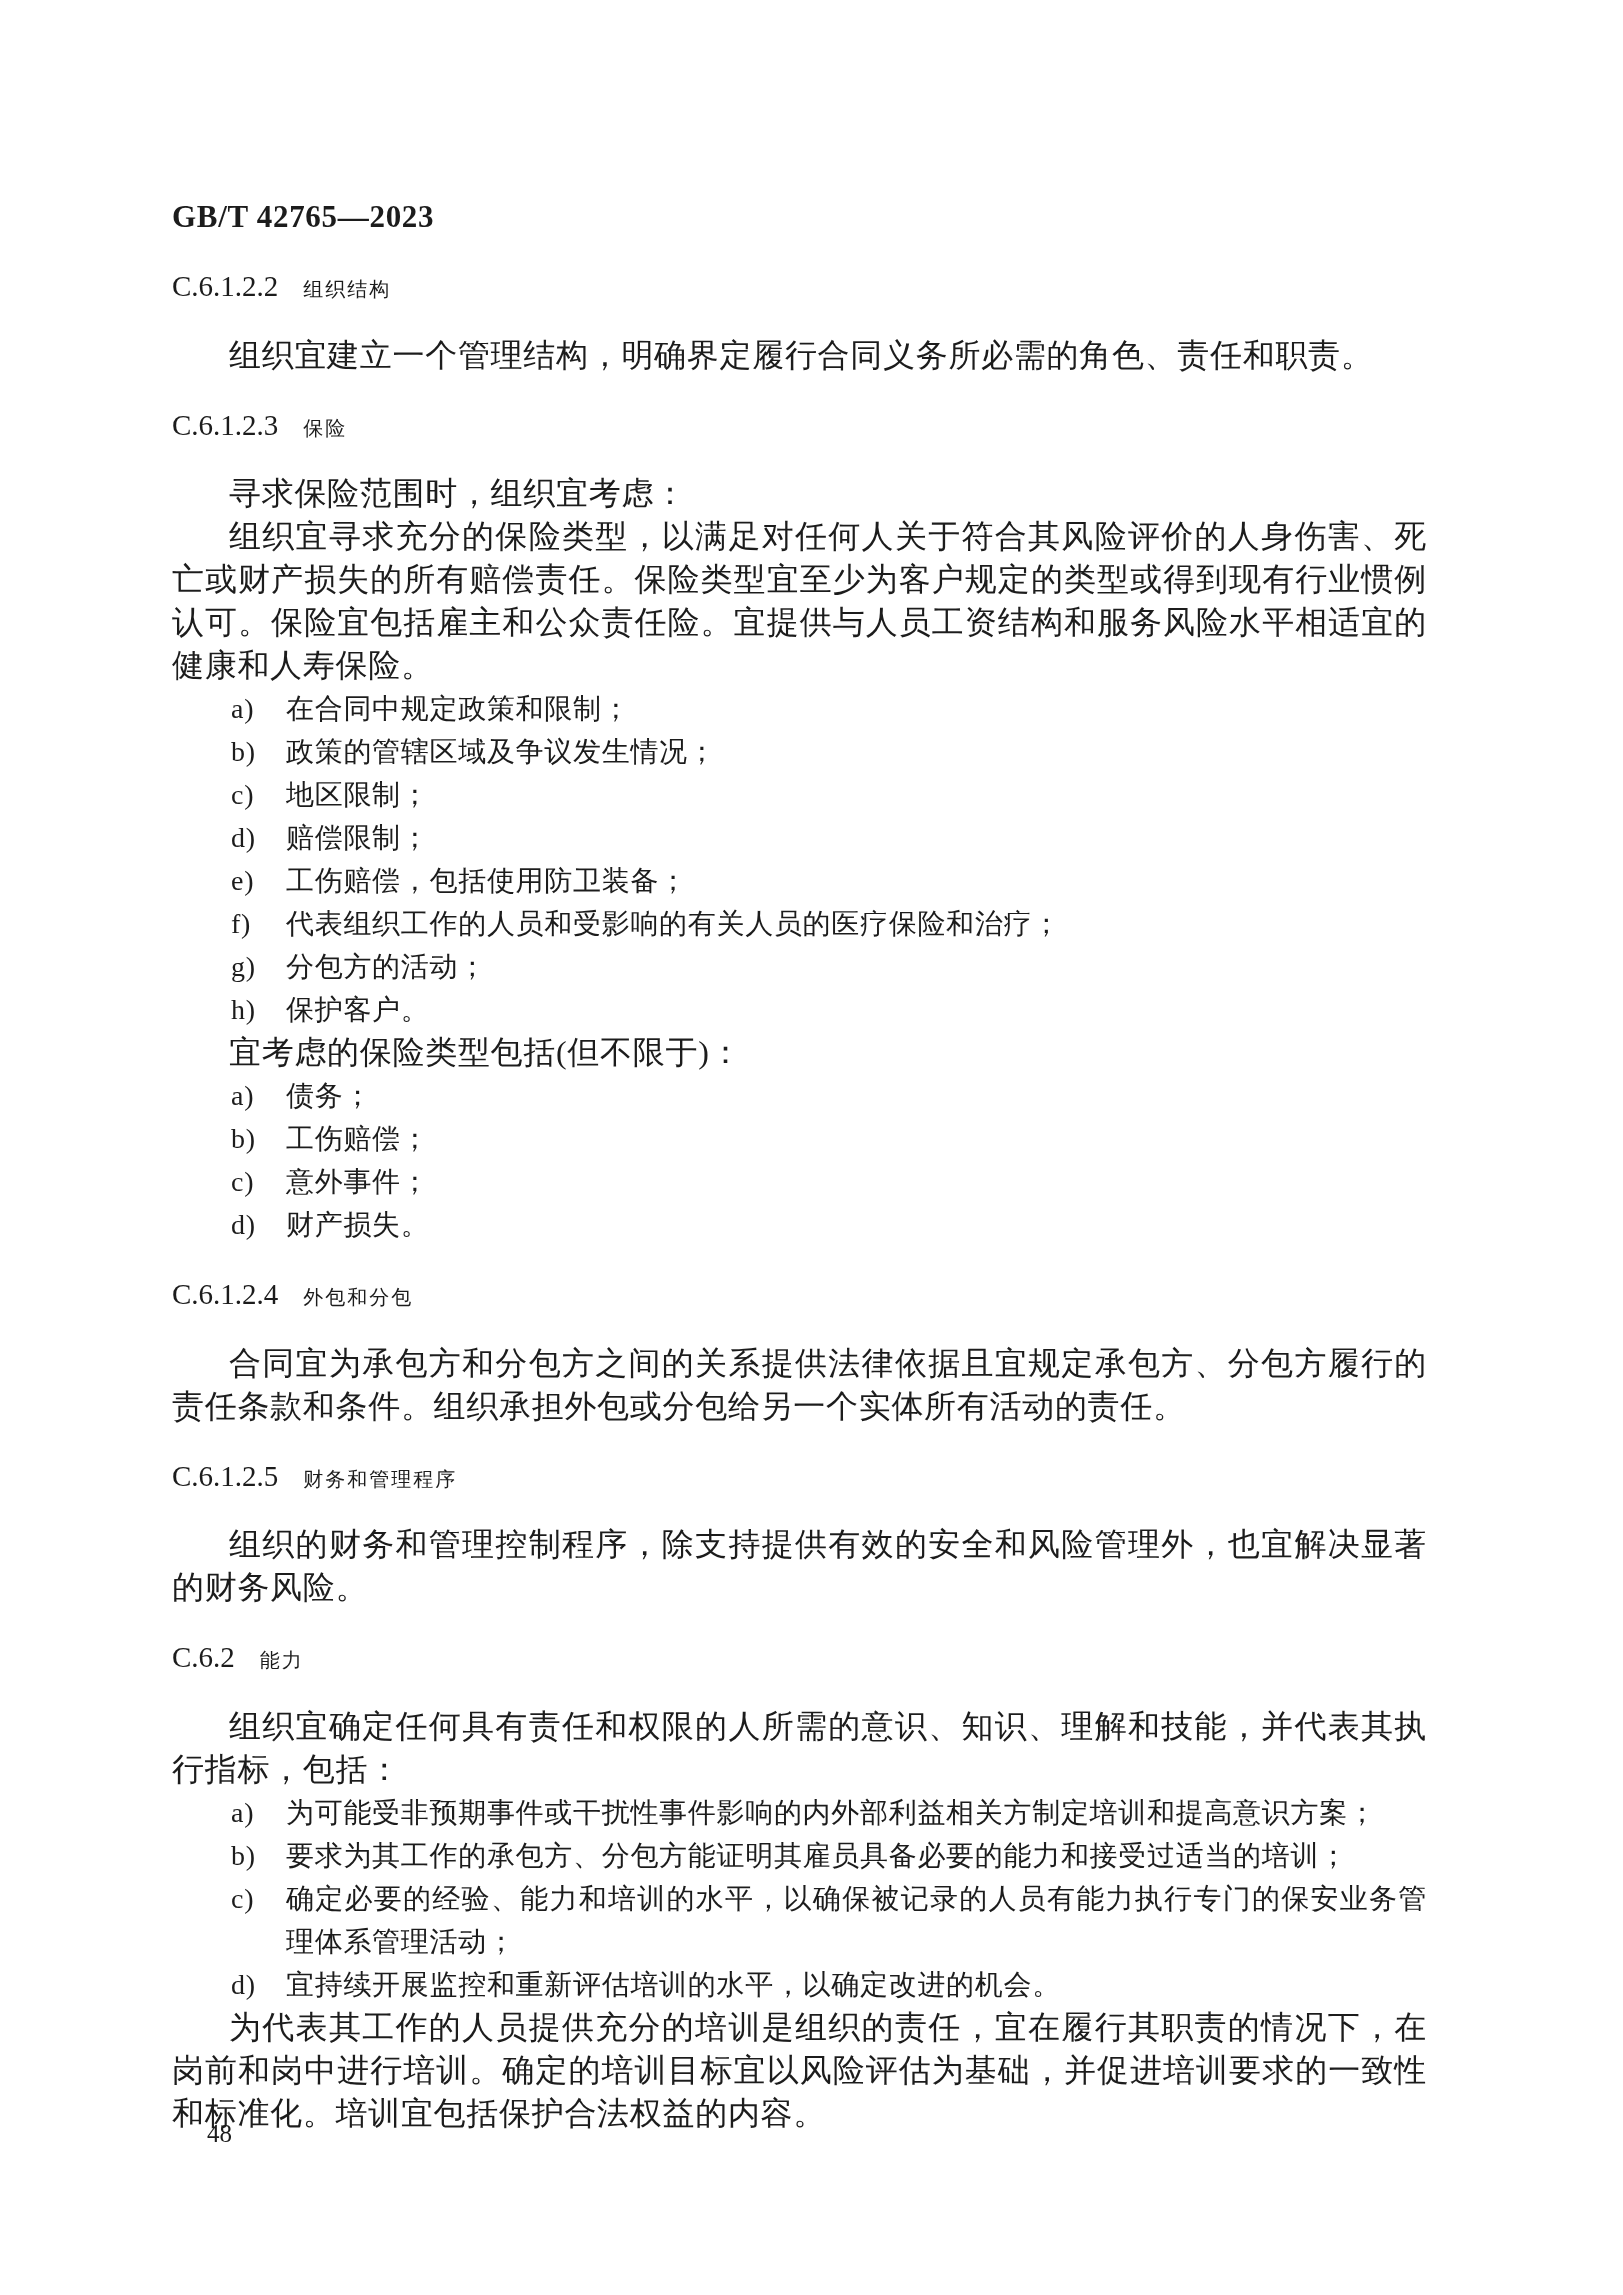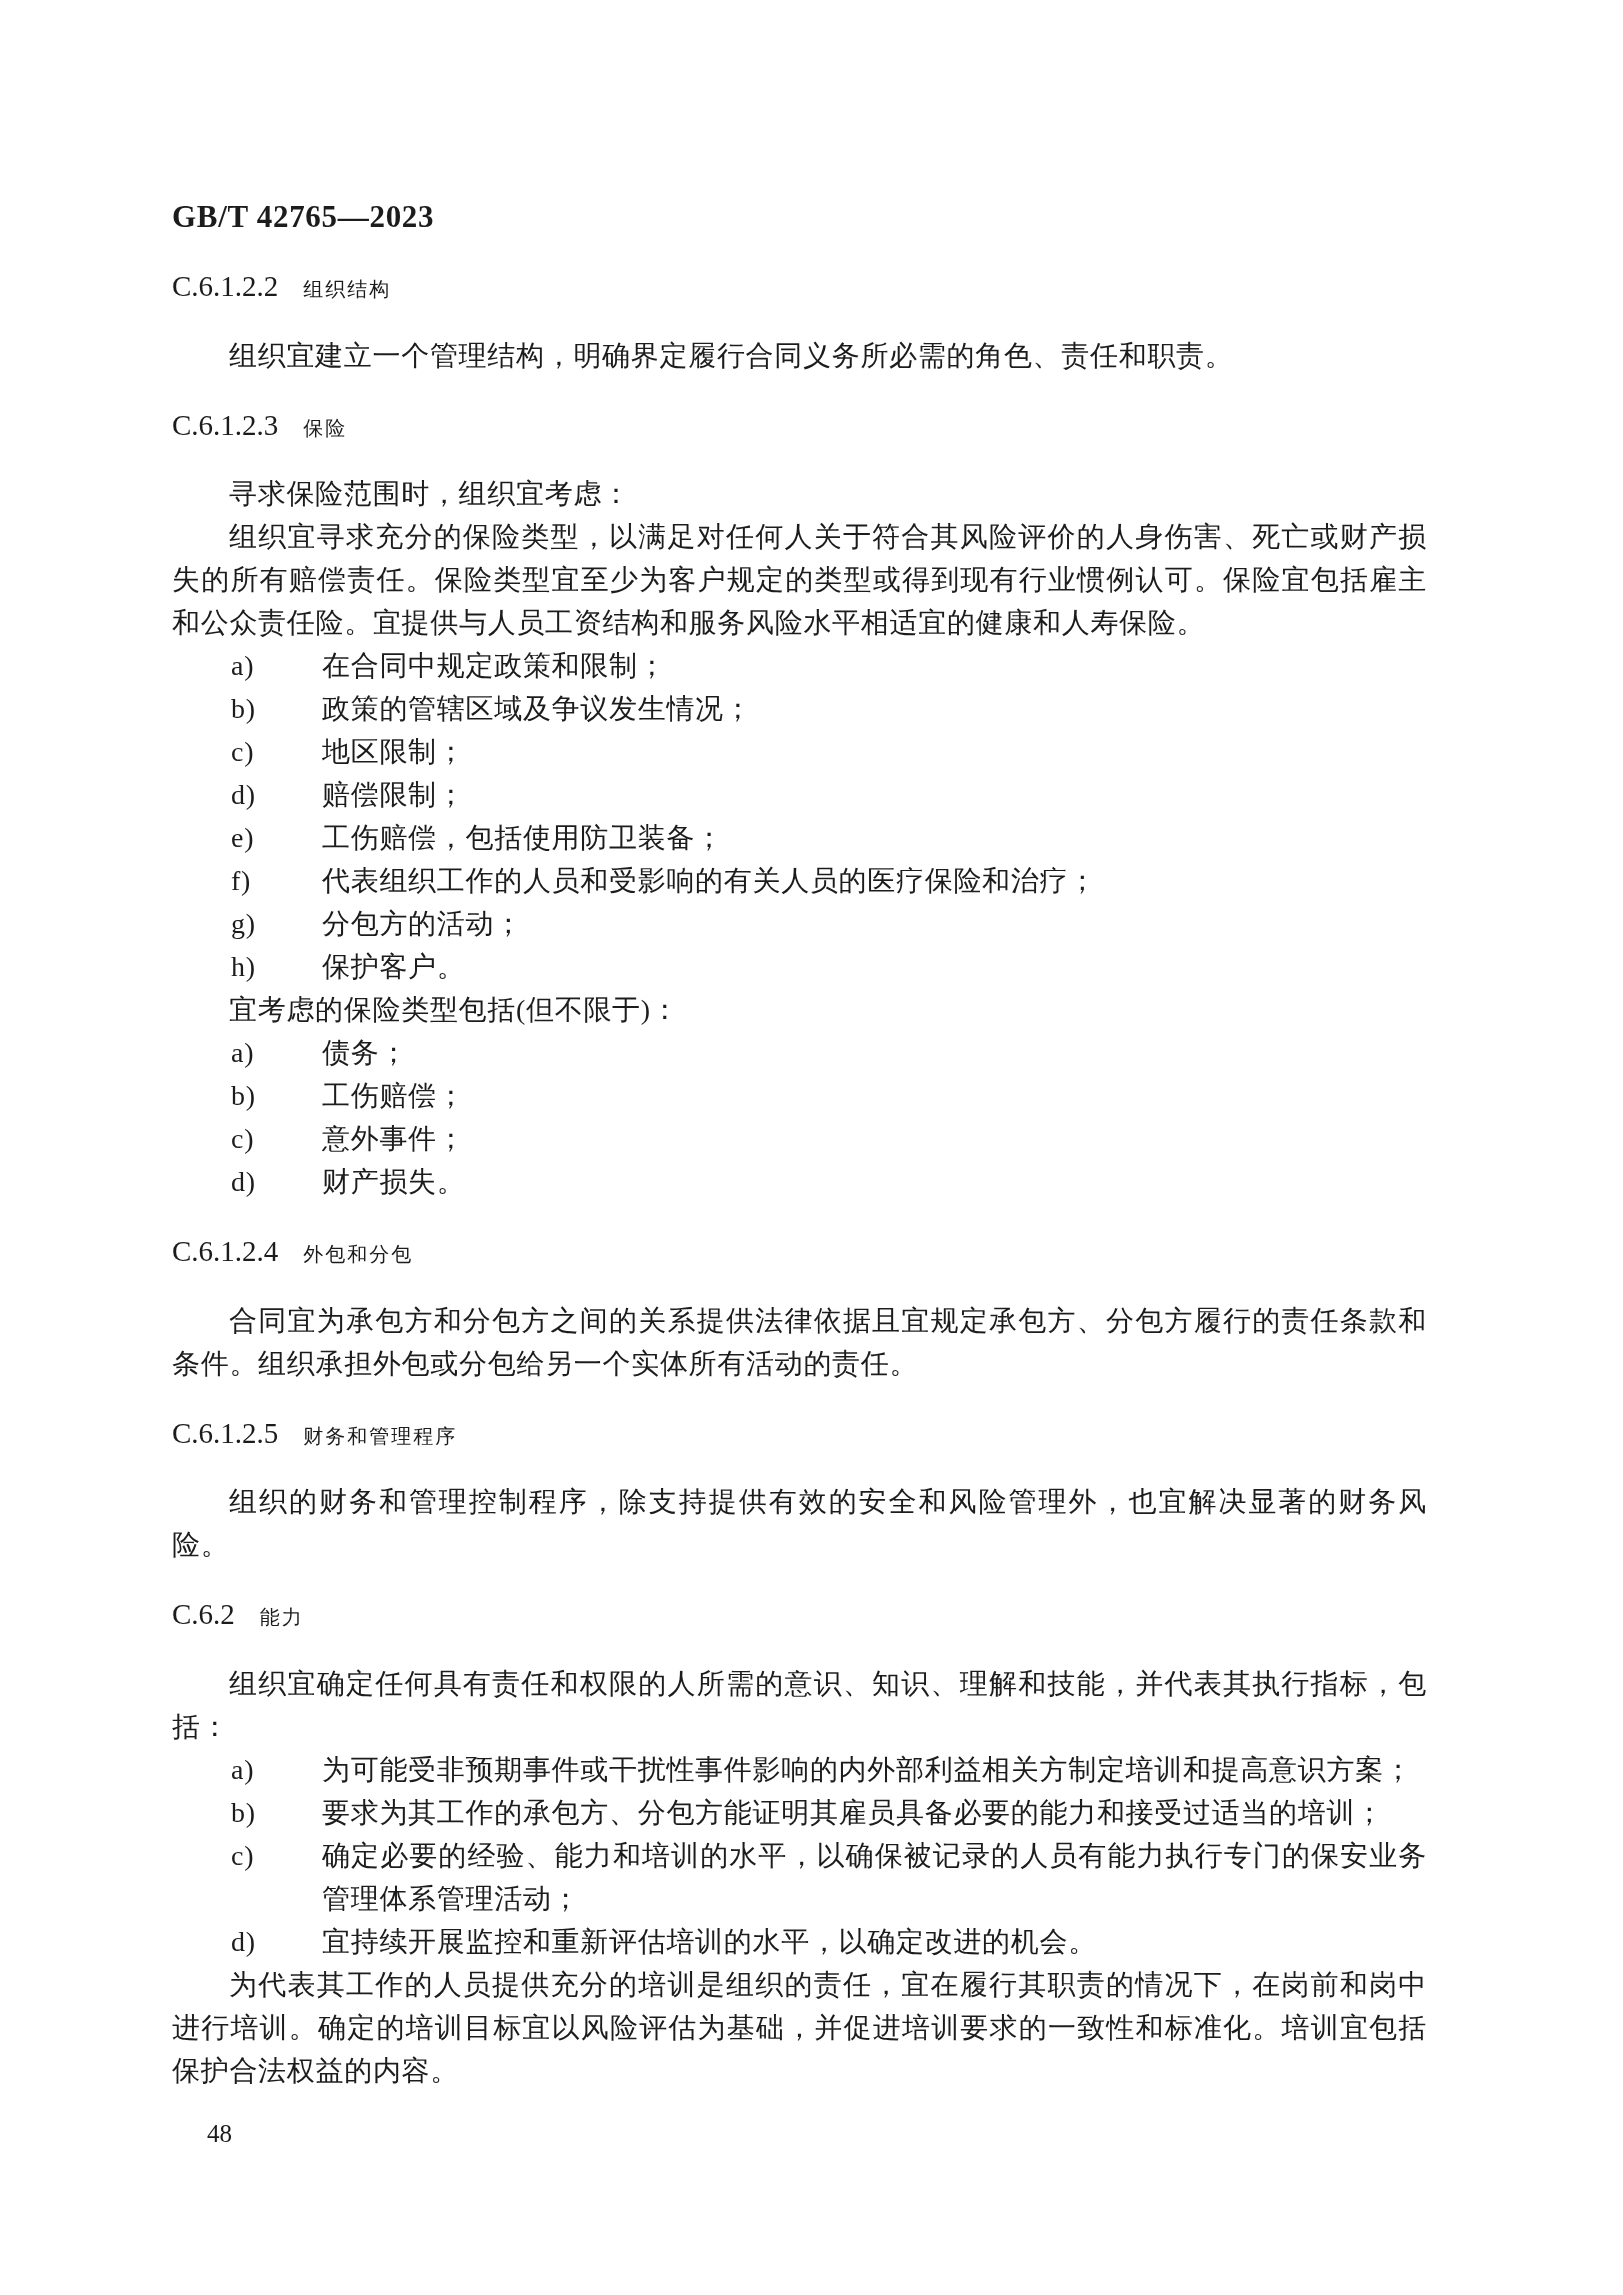--- a/index.html
+++ b/index.html
@@ -37,21 +37,21 @@
     font-size:29px;
     margin-right:25px;
     white-space:nowrap;
   }
   .heading .h-title {
     font-family:"DejaVu Sans","Liberation Sans",sans-serif;
     font-size:20px;
     letter-spacing:2px;
   }
   .para {
-    font-size:28px;
+    font-size:32px;
     line-height:43px;
     text-align:justify;
     text-align-last:left;
     text-indent:57px;
     letter-spacing:0.7px;
   }
   .list { list-style:none; }
   .list-item {
     display:flex;
     font-size:28px;
@@ -61,21 +61,20 @@
   .li-label {
     flex:none;
     width:55px;
     margin-left:59px;
     font-family:"Liberation Serif","DejaVu Serif",serif;
   }
   .li-text {
     flex:1;
     text-align:justify;
     text-align-last:left;
-    margin-left:36px;
   }
   .page-number {
     position:absolute;
     left:207px; top:2119px;
     font-size:25px;
     line-height:29px;
     font-family:"Liberation Serif","DejaVu Serif",serif;
   }
 </style>
 </head>

